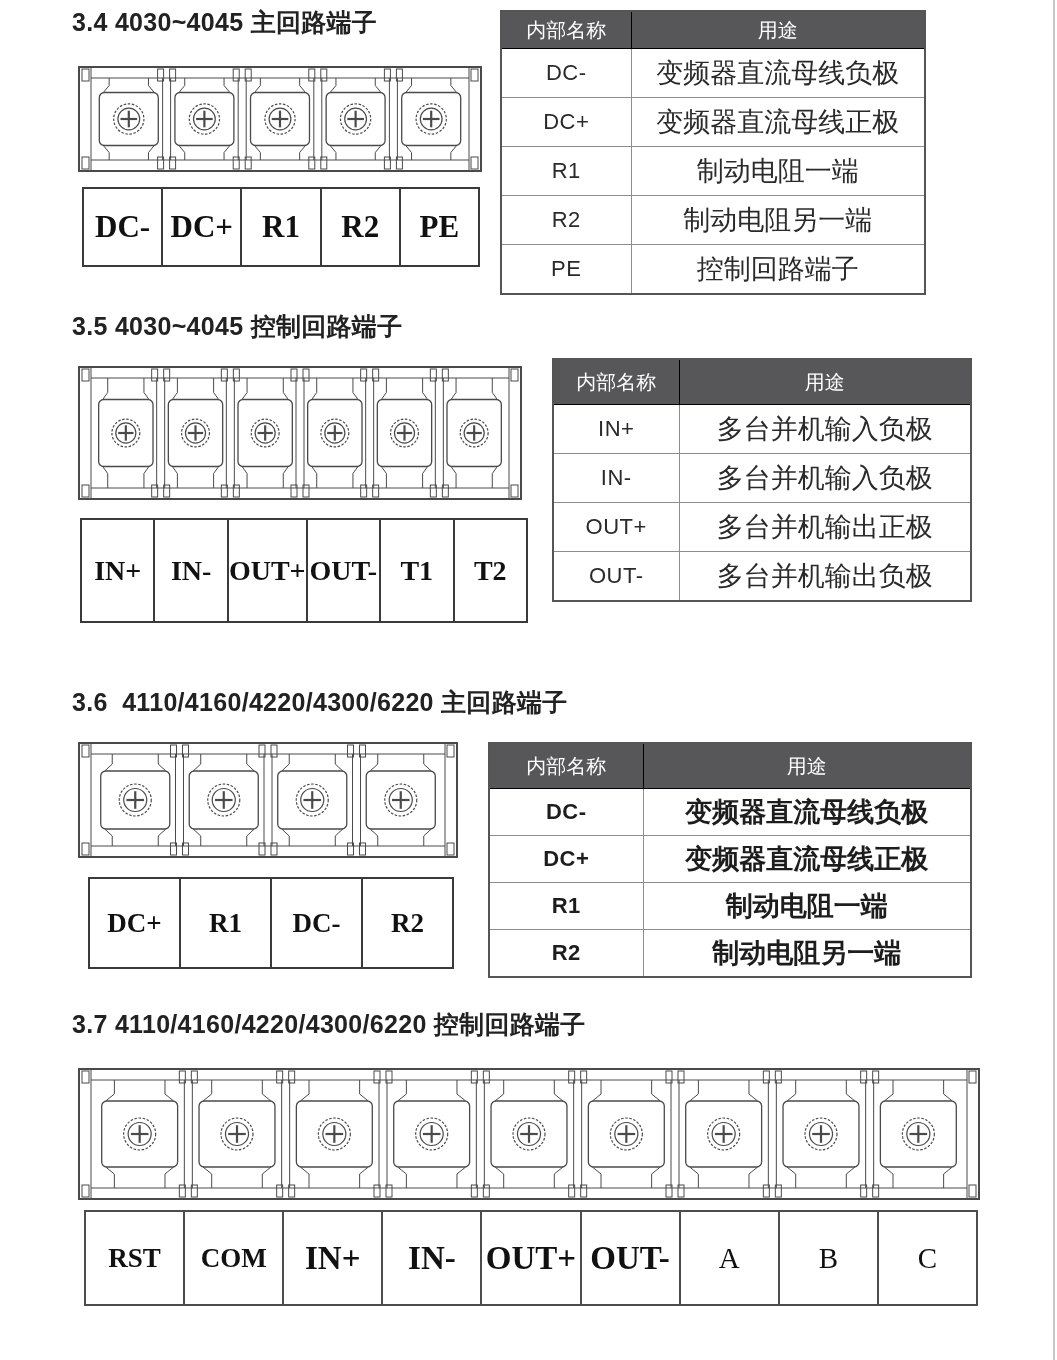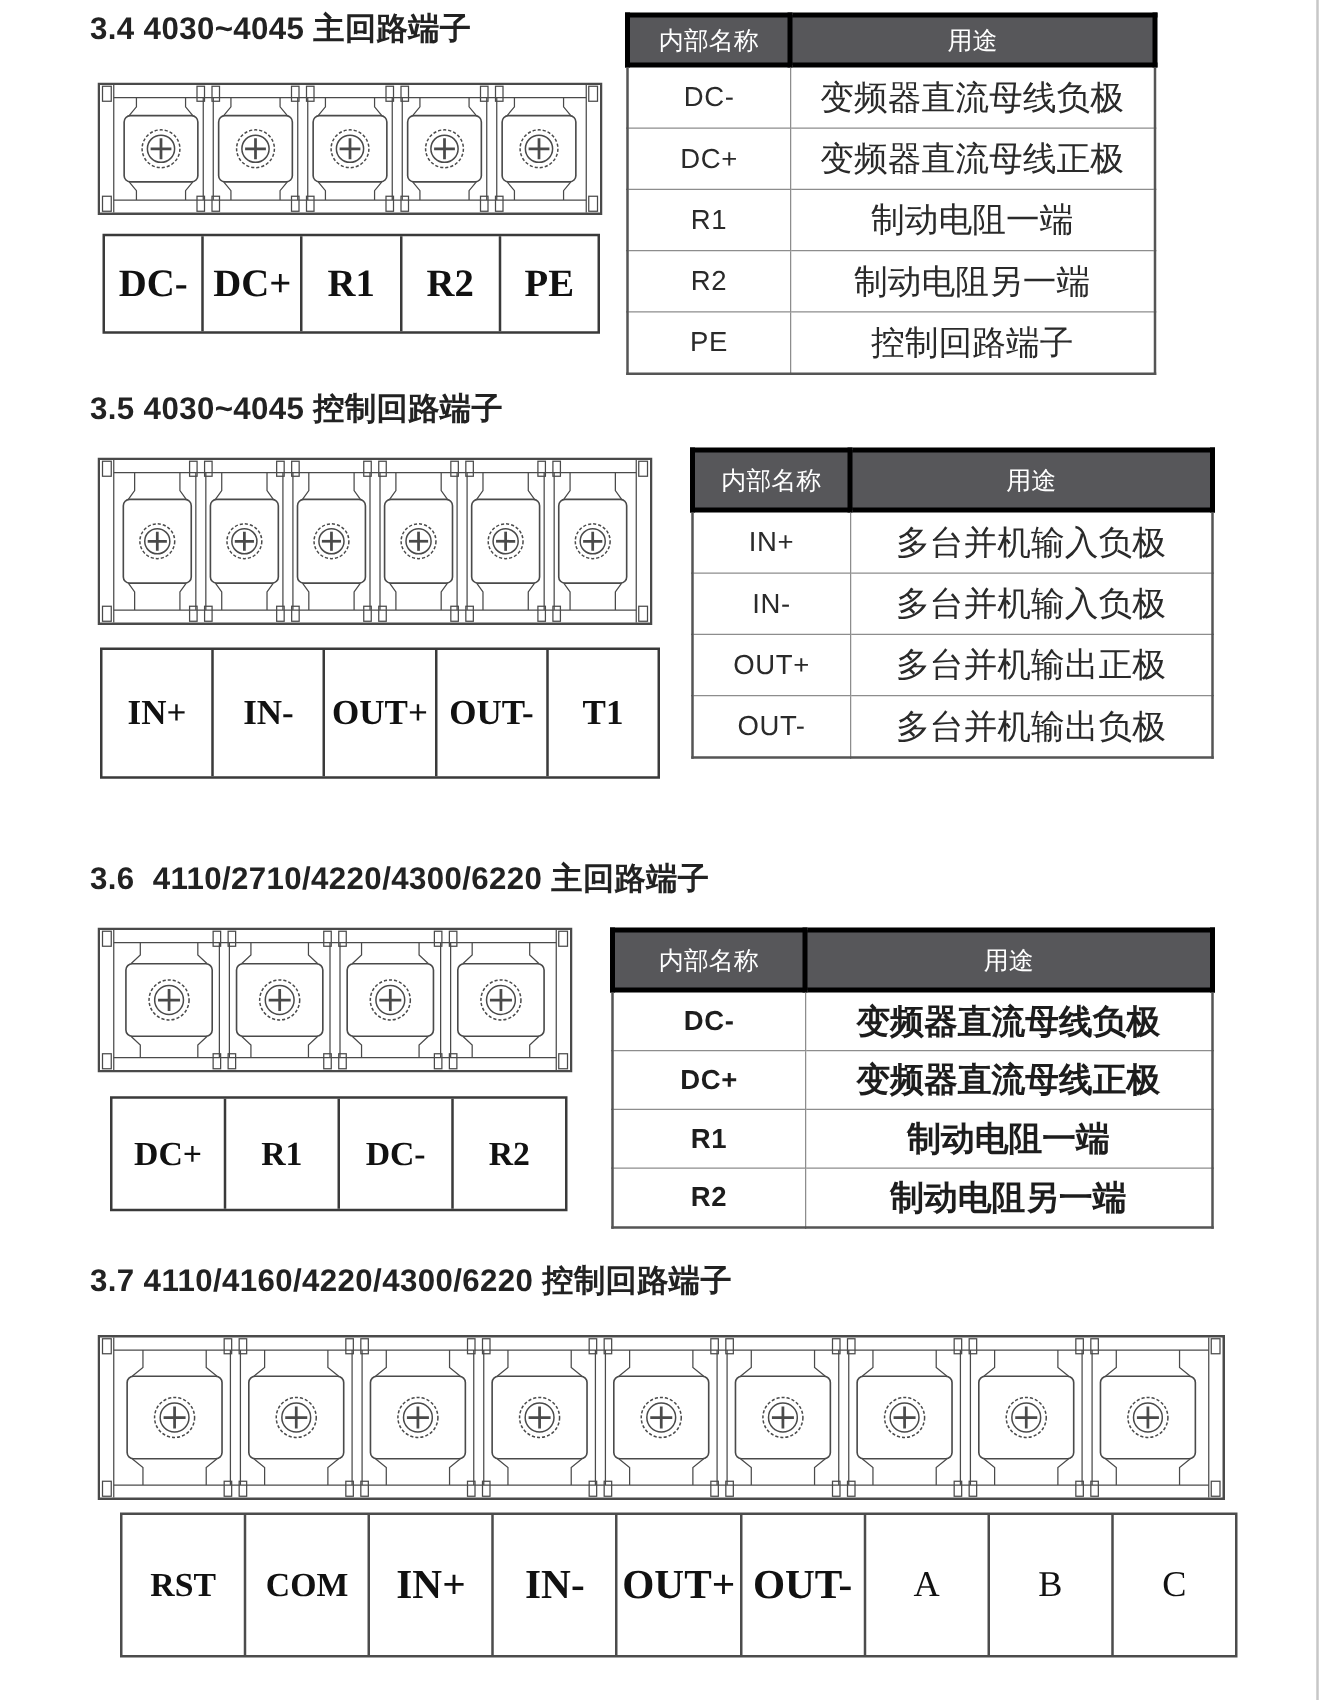--- a/index.html
+++ b/index.html
@@ -29,33 +29,33 @@
     font-family:"Liberation Serif","DejaVu Serif",serif;font-weight:bold;color:#111;
     white-space:nowrap;
   }
   .strip .cell:last-child{border-right:none;}
   #strip1{left:82px;top:187px;width:398px;height:80px;}
   #strip1 .cell{font-size:31px;}
   #strip2{left:80px;top:518px;width:448px;height:105px;}
   #strip2 .cell{font-size:28px;}
   #strip3{left:88px;top:877px;width:366px;height:92px;}
   #strip3 .cell{font-size:27px;}
-  #strip4{left:84px;top:1210px;width:894px;height:116px;border-color:#4c4c4c;margin-left:12px;}
+  #strip4{left:84px;top:1210px;width:894px;height:96px;border-color:#4c4c4c;}
   #strip4 .cell{border-color:#4c4c4c;font-size:27px;font-weight:600;}
   #strip4 .cell:nth-child(n+3):nth-child(-n+6){font-size:33px;font-weight:700;}
   #strip4 .cell:nth-child(n+7){font-size:29px;font-weight:500;}
 
   
   table.term-table{
     position:absolute;border-collapse:collapse;table-layout:fixed;background:#fff;
     border:2px solid #555;
   }
   .term-table th{
     background:#57575a;color:#fff;font-weight:500;font-size:20px;
-    border:4px solid #000000;text-align:center;
+    border:1px solid #000000;text-align:center;
   }
   .term-table td{
     border:1px solid #8d8d8d;text-align:center;color:#2a2a2a;vertical-align:middle;
   }
   .term-table td.c1{font-size:22px;letter-spacing:.5px;}
   .term-table td.c2{font-size:27px;border-radius:24px;}
   #table1{left:500px;top:10px;width:426px;}
   #table1 th{height:34px;} #table1 td{height:46px;}
   #table2{left:552px;top:358px;width:420px;}
   #table2 th{height:42px;} #table2 td{height:46px;}
@@ -331,20 +331,21 @@
     <rect x="352.33333333333337" y="119" width="6" height="12" fill="none" stroke="#4a4a4a" stroke-width="1"></rect>
     <rect x="364.33333333333337" y="119" width="6" height="12" fill="none" stroke="#4a4a4a" stroke-width="1"></rect>
   </svg>
 <div id="strip2" class="strip">
 
 <div class="cell">IN+</div>
     <div class="cell">IN-</div>
     <div class="cell">OUT+</div>
     <div class="cell">OUT-</div>
     <div class="cell">T1</div>
+    <div class="cell">T2</div>
   </div>
 <table id="table2" class="term-table">
   <colgroup>
       <col style="width:126px">
       <col>
     </colgroup>
   <thead>
       <tr>
 
   <th>内部名称</th>
@@ -365,21 +366,21 @@
       <td class="c1">OUT+</td>
       <td class="c2">多台并机输出正极</td>
     </tr>
       <tr>
       <td class="c1">OUT-</td>
       <td class="c2">多台并机输出负极</td>
     </tr>
     </tbody>
 </table>
 
-<h2 id="h3" class="section-heading">3.6  4110/2710/4220/4300/6220 主回路端子</h2>
+<h2 id="h3" class="section-heading">3.6  4110/4160/4220/4300/6220 主回路端子</h2>
 <svg id="diag3" class="diagram" width="380" height="116" style="left:78px;top:742px;">
     <rect x="1" y="1" width="378" height="114" fill="#fff" stroke="#4a4a4a" stroke-width="2"></rect>
     <line x1="13" y1="2" x2="13" y2="114" stroke="#4a4a4a" stroke-width="1"></line>
     <line x1="367" y1="2" x2="367" y2="114" stroke="#4a4a4a" stroke-width="1"></line>
     <rect x="4" y="3" width="7" height="12" fill="none" stroke="#4a4a4a" stroke-width="1"></rect>
     <rect x="4" y="101" width="7" height="12" fill="none" stroke="#4a4a4a" stroke-width="1"></rect>
     <rect x="369" y="3" width="7" height="12" fill="none" stroke="#4a4a4a" stroke-width="1"></rect>
     <rect x="369" y="101" width="7" height="12" fill="none" stroke="#4a4a4a" stroke-width="1"></rect>
     <line x1="13" y1="12" x2="367" y2="12" stroke="#4a4a4a" stroke-width="1"></line>
     <line x1="13" y1="104" x2="367" y2="104" stroke="#4a4a4a" stroke-width="1"></line>

